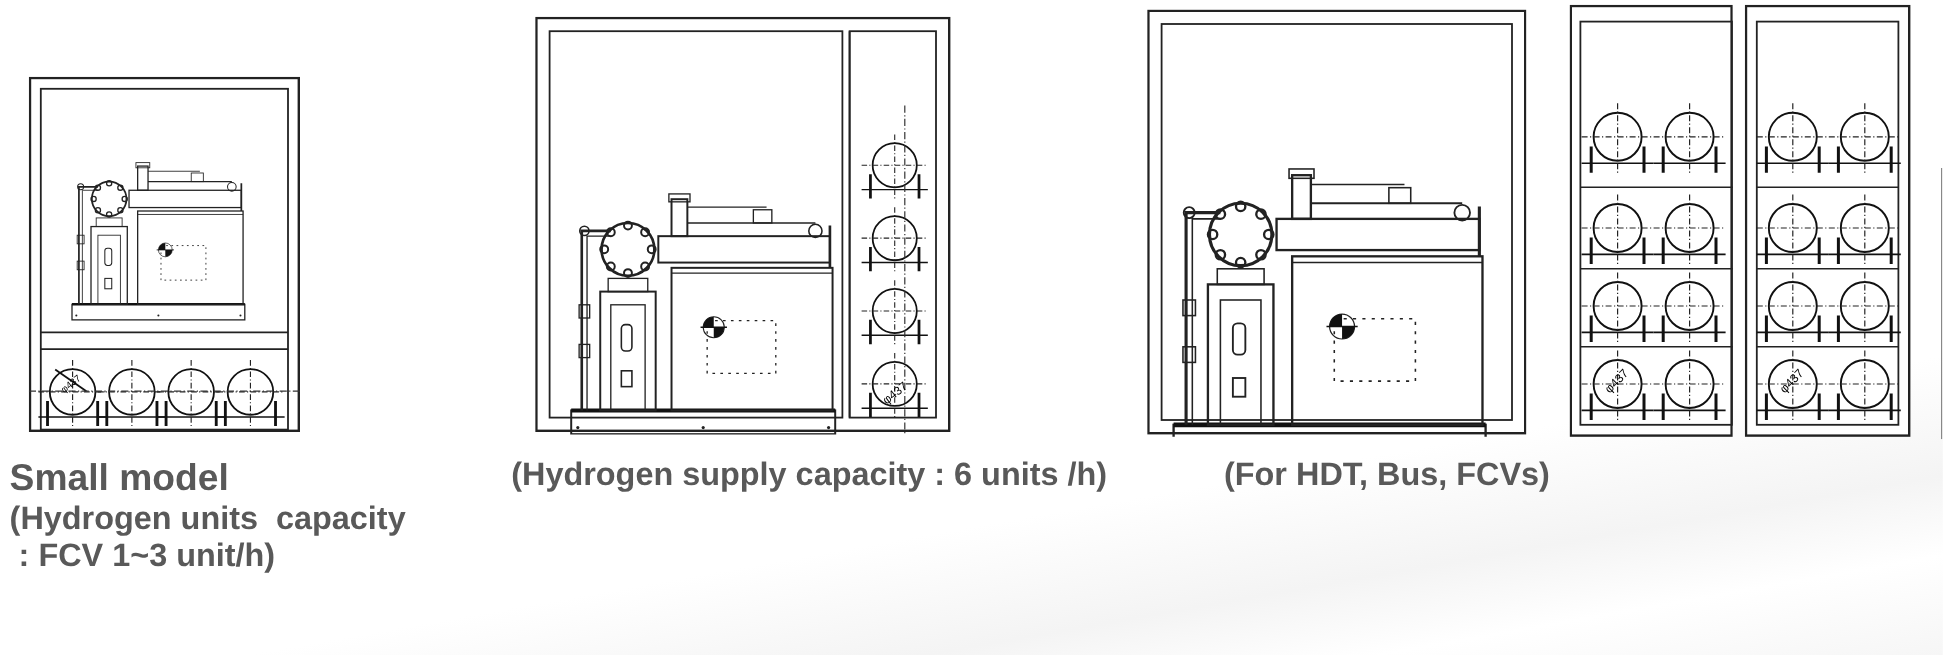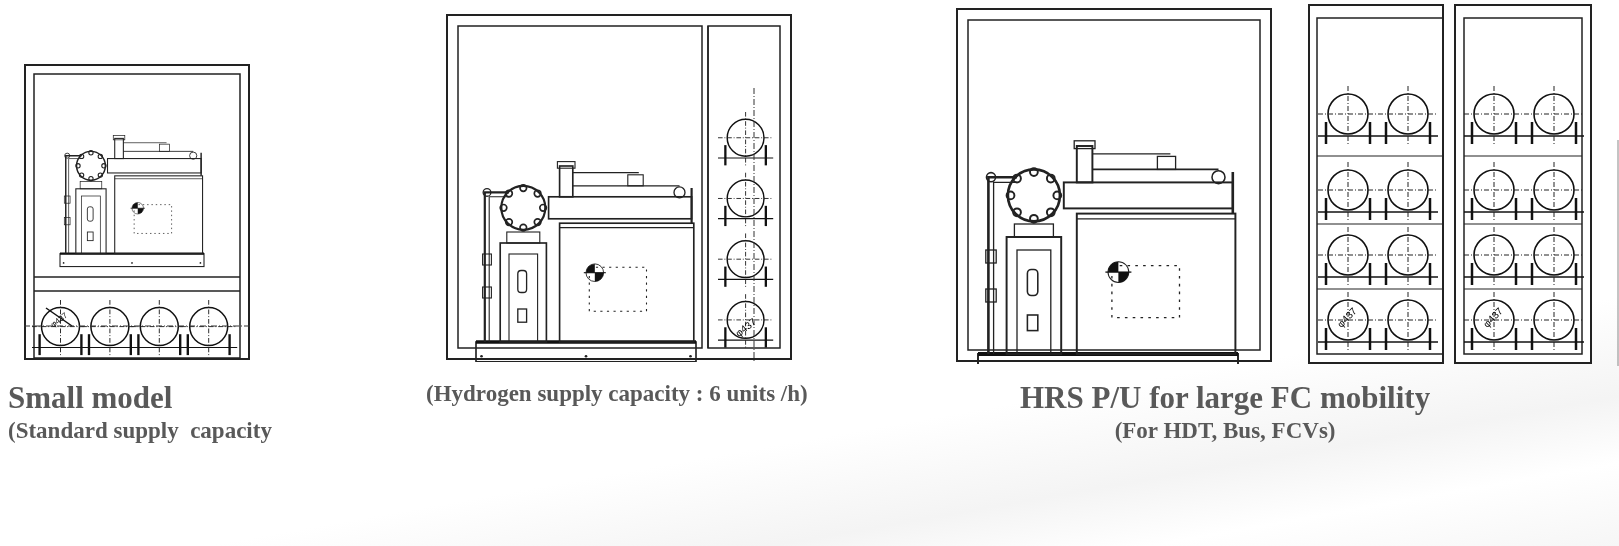--- a/index.html
+++ b/index.html
@@ -5,22 +5,22 @@
   html, body { margin: 0; padding: 0; }
   body {
     width: 1619px; height: 546px; overflow: hidden; position: relative;
     background: linear-gradient(170deg, #ffffff 0%, #ffffff 70%, #f4f4f4 82%, #ffffff 90%, #f6f6f6 100%);
     font-family: "Liberation Sans", "DejaVu Sans", sans-serif;
   }
   .panel { position: absolute; }
   svg { display: block; }
   .caption { position: absolute; color: #595959; font-weight: bold; line-height: 1.18; }
   .caption .title { font-size: 31px; }
-  .caption .sub { font-size: 23px; text-align: center; }
-  .caption div { white-space: pre; font-family: Liberation Serif, serif; }
+  .caption .sub { font-size: 27px; }
+  .caption div { white-space: pre; }
 </style>
 </head>
 <body>
 
 <svg width="0" height="0" style="position:absolute">
   <defs>
 
     <g id="unit">
 
       <rect x="0" y="180" width="200" height="18" fill="none" stroke="#222" stroke-width="1.5"></rect>
@@ -175,23 +175,23 @@
 </div>
 
 <div class="panel" style="left:1600px; top:140px; width:19px; height:226px;">
   <svg width="19" height="226" viewBox="0 0 19 226">
     <line x1="18" y1="0" x2="18" y2="226" stroke="#888" stroke-width="1"></line>
   </svg>
 </div>
 
 <div class="caption" style="left:8px; top:380px;">
   <div class="title">Small model</div>
-  <div class="sub">(Standard supply  capacity</div>
+  <div class="sub">(Hydrogen units  capacity</div>
+  <div class="sub"> : FCV 1~3 unit/h)</div>
 </div>
 
 <div class="caption" style="left:426px; top:380px;">
   <div class="sub">(Hydrogen supply capacity : 6 units /h)</div>
 </div>
 
 <div class="caption" style="left:1020px; top:380px;">
-  <div class="title">HRS P/U for large FC mobility</div>
   <div class="sub">(For HDT, Bus, FCVs)</div>
 </div>
 
 </body></html>

